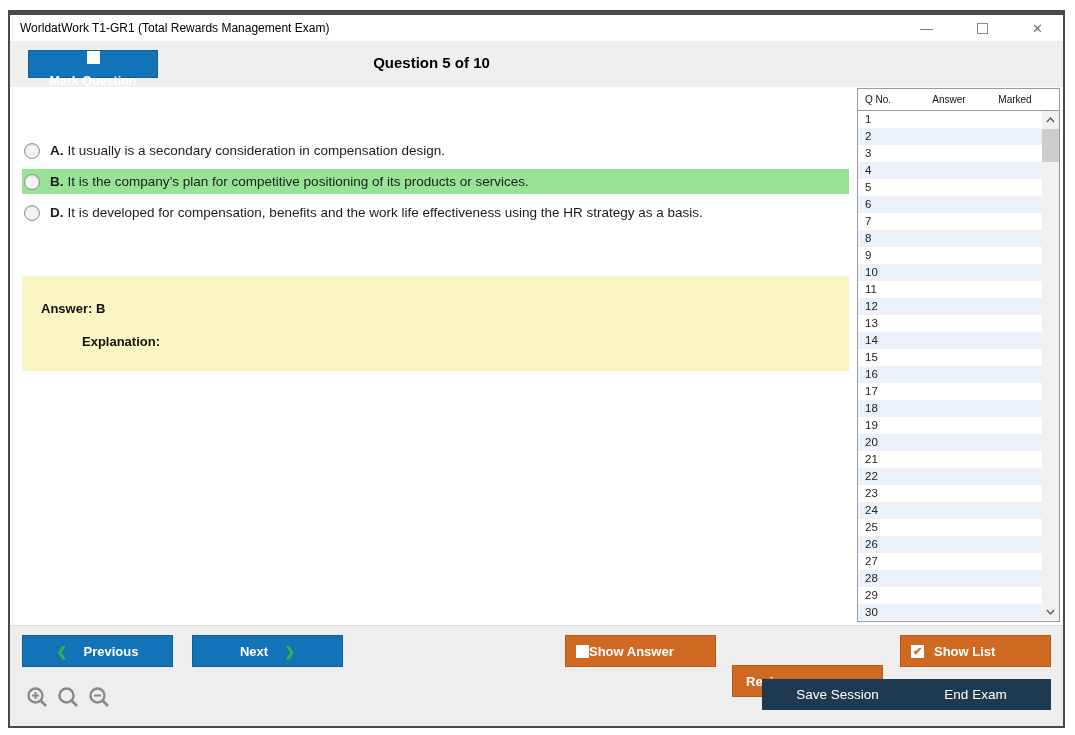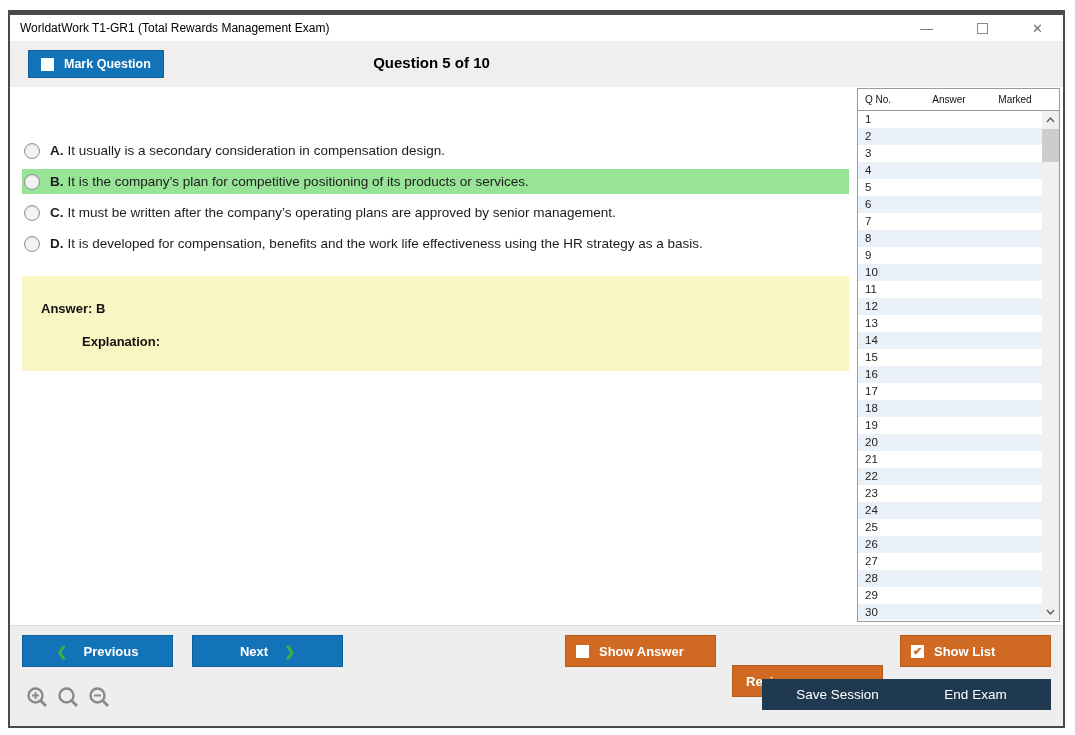--- a/index.html
+++ b/index.html
@@ -16,21 +16,21 @@
   .win-controls { margin-left:auto; display:flex; align-items:center; gap:44px; padding-right:20px; color:#6e6e6e; }
   .win-min { font-size:13px; cursor:default; }
   .win-max { width:11px; height:11px; border:1px solid #8a8a8a; display:inline-block; }
   .win-close { font-size:13px; cursor:default; }
 
   
   .toolbar { position:absolute; top:26px; left:0; right:0; height:46px; background:#f0efee; }
   .mark-btn {
     position:absolute; left:18px; top:9px; height:28px; min-width:130px;
     background:var(--accent_blue); color:#fff; font-weight:bold; font-size:12.5px;
-    display:flex; align-items:center; padding:0 12px; gap:10px; cursor:pointer; border:1px solid #0f5f9b;
+    display:flex; align-items:center; padding:0 12px; gap:10px; cursor:pointer; border:1px solid #0f5f9b;flex-direction:column;
   }
   .cbox { width:13px; height:13px; background:#ffffff; display:inline-flex; align-items:center; justify-content:center; flex:0 0 auto; }
   .cbox .tick { color:var(--accent_orange); font-size:11px; font-weight:bold; line-height:1; }
   .q-counter { position:absolute; left:0; right:210px; top:13px; text-align:center; font-size:15px; font-weight:bold; color:#000; }
 
   
   .question-text { position:absolute; left:10px; top:86px; font-size:13.5px; color:#1c1c1c; }
   .options { position:absolute; left:12px; top:123px; width:827px;text-align:right; }
   .option-row { height:25px; margin-bottom:6px; display:flex; align-items:center; padding-left:2px; }
   .option-row.highlight { background:var(--highlight_green); }
@@ -61,21 +61,21 @@
   .sb-thumb { position:absolute; left:0; top:18px; width:17px; height:33px; background:#cdcdcd; cursor:pointer; }
 
   
   .footer { position:absolute; left:0; right:0; top:610px; bottom:0; background:#efeeee; border-top:1px solid #dcdcdc; }
   .btn { position:absolute; height:32px; width:151px; display:flex; align-items:center; color:#fff; font-size:13px; cursor:pointer; }
   .btn-blue { background:var(--accent_blue); border:1px solid #0f5f9b; font-weight:bold; justify-content:center; gap:16px; }
   .btn-orange { background:var(--accent_orange); border:1px solid #b55a17; font-weight:bold; }
   .btn-navy { background:var(--navy); justify-content:center; font-size:13.5px; }
   .chev { color:var(--chevron_green); font-size:13px; font-weight:bold; }
   .btn-prev { left:12px; top:9px; } .btn-next { left:182px; top:9px; }
-  .btn-showanswer { left:555px; top:9px; padding-left:10px; gap:10px; }
+  .btn-showanswer { left:555px; top:9px; padding-left:10px; }
   .btn-review { left:722px; top:9px; justify-content:space-between; padding:0 13px;margin-top:30px; }
   .btn-showlist { left:890px; top:9px; padding-left:10px; gap:10px; }
   .btn-save { left:722px; top:53px; height:31px;margin-left:30px; }
   .btn-end { left:890px; top:53px; height:31px; }
   .caret-up { color:#6f6f6f; font-size:9px; }
 
   .zoom-icons { position:absolute; left:16px; top:60px; display:flex; gap:8px; align-items:center; }
   .zoom-icons svg { display:block; cursor:pointer; }
 </style>
 </head>
@@ -102,24 +102,20 @@
 
 
   <div class="options">
     <div class="option-row">
       <span class="radio"></span>
       <span class="opt-text"><span class="opt-letter">A.</span><span>It usually is a secondary consideration in compensation design.</span></span>
     </div>
     <div class="option-row highlight">
       <span class="radio"></span>
       <span class="opt-text"><span class="opt-letter">B.</span><span>It is the company’s plan for competitive positioning of its products or services.</span></span>
-    </div>
-    <div class="option-row">
-      <span class="radio"></span>
-      <span class="opt-text"><span class="opt-letter">C.</span><span>It must be written after the company’s operating plans are approved by senior management.</span></span>
     </div>
     <div class="option-row">
       <span class="radio"></span>
       <span class="opt-text"><span class="opt-letter">D.</span><span>It is developed for compensation, benefits and the work life effectiveness using the HR strategy as a basis.</span></span>
     </div>
   </div>
 
   <div class="answer-box">
     <div class="answer-line">Answer: B</div>
     <div class="answer-line">Explanation:</div>

